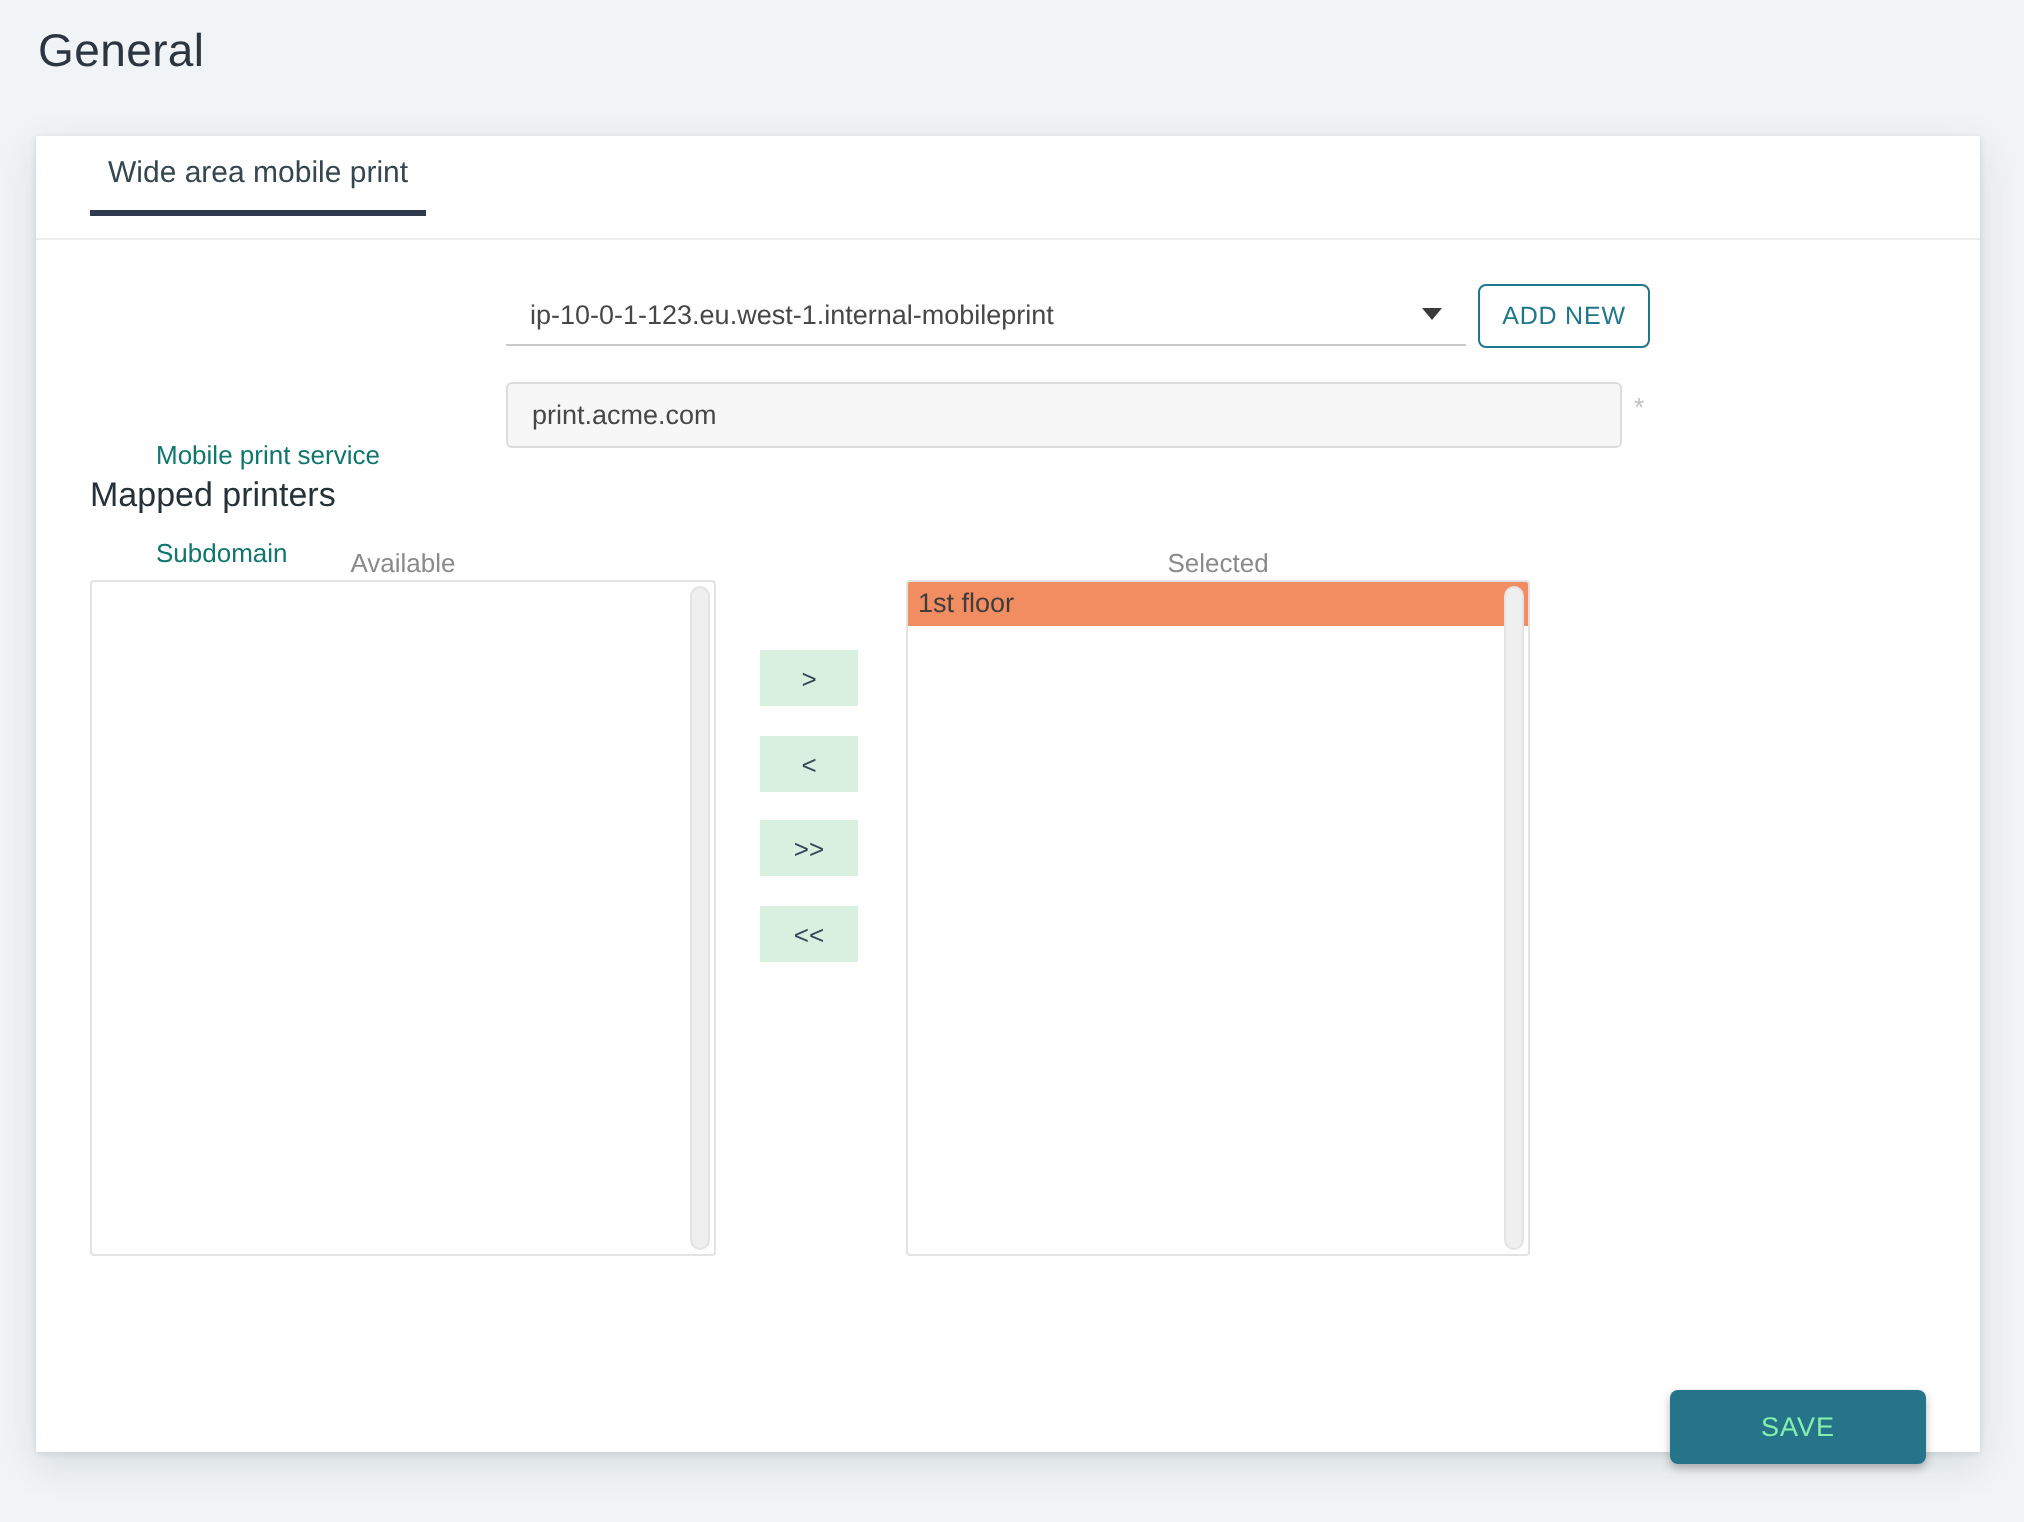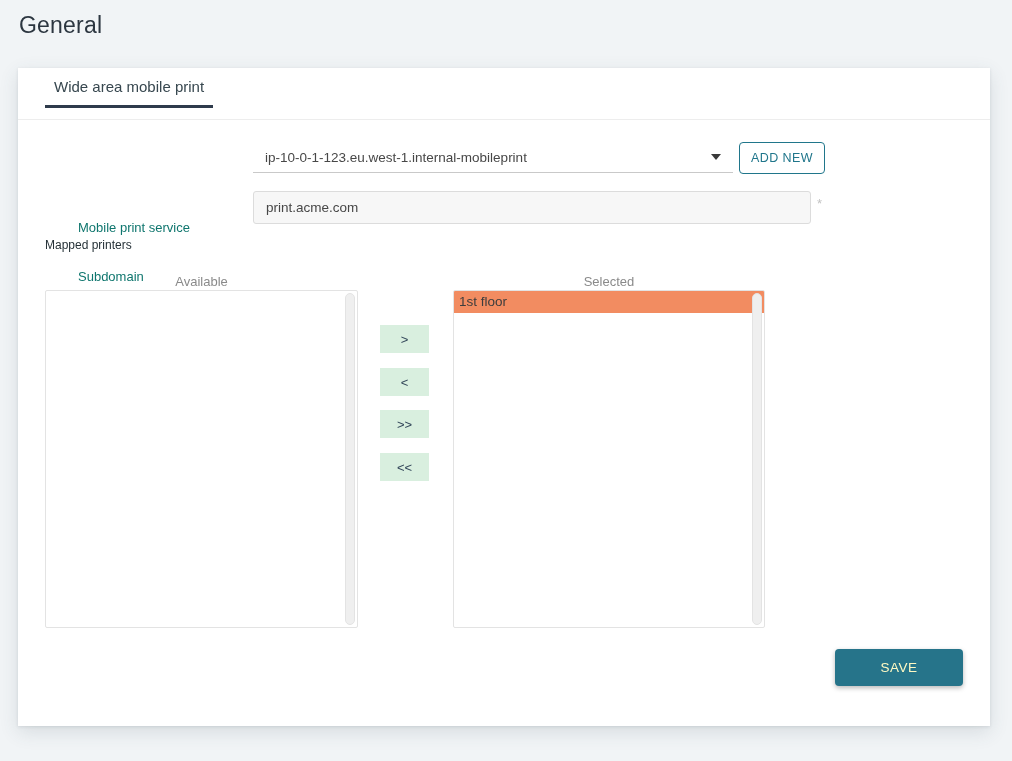--- a/index.html
+++ b/index.html
@@ -78,21 +78,21 @@
     font-size: 13.5px; color: #474747;
     font-family: "Liberation Sans", sans-serif;
     outline: none;
   }
   .required-marker {
     position: absolute; left: 799px; top: 128px;
     color: #c2c2c2; font-size: 13px;
   }
   .section-heading {
     position: absolute; left: 27px; top: 170px;
-    font-size: 12px; color: #263238; font-weight: 400;
+    font-size: 17px; color: #263238; font-weight: 400;
   }
   .list-label {
     position: absolute; top: 206px;
     font-size: 13px; color: #8a8a8a;
     text-align: center;
   }
   .list-label.available { left: 27px; width: 313px; }
   .list-label.selected  { left: 435px; width: 312px; }
   .list-box {
     position: absolute; top: 222px;
@@ -129,25 +129,25 @@
     display: flex; align-items: center; justify-content: center;
     cursor: pointer;
     font-family: "Liberation Sans", sans-serif;
   }
   .transfer-btn.t1 { top: 257px; }
   .transfer-btn.t2 { top: 300px; }
   .transfer-btn.t3 { top: 342px; }
   .transfer-btn.t4 { top: 385px; }
   .cancel-btn { left: 683px; top: 595px; width: 130px; height: 37px; font-size: 13.5px; }
   .save-btn {
-    position: absolute; left: 817px; top: 581px;
+    position: absolute; left: 817px; top: 627px;
     width: 128px; height: 37px;
     background: #26748a;
     border: none; border-radius: 4px;
-    color: #fef9c3;
+    color: #86efac;
     font-size: 13.5px; font-weight: 500; letter-spacing: 0.5px;
     display: flex; align-items: center; justify-content: center;
     cursor: pointer;
     box-shadow: 0 2px 5px rgba(0,0,0,0.28);
     font-family: "Liberation Sans", sans-serif;
   }
 </style>
 </head>
 <body>
 

